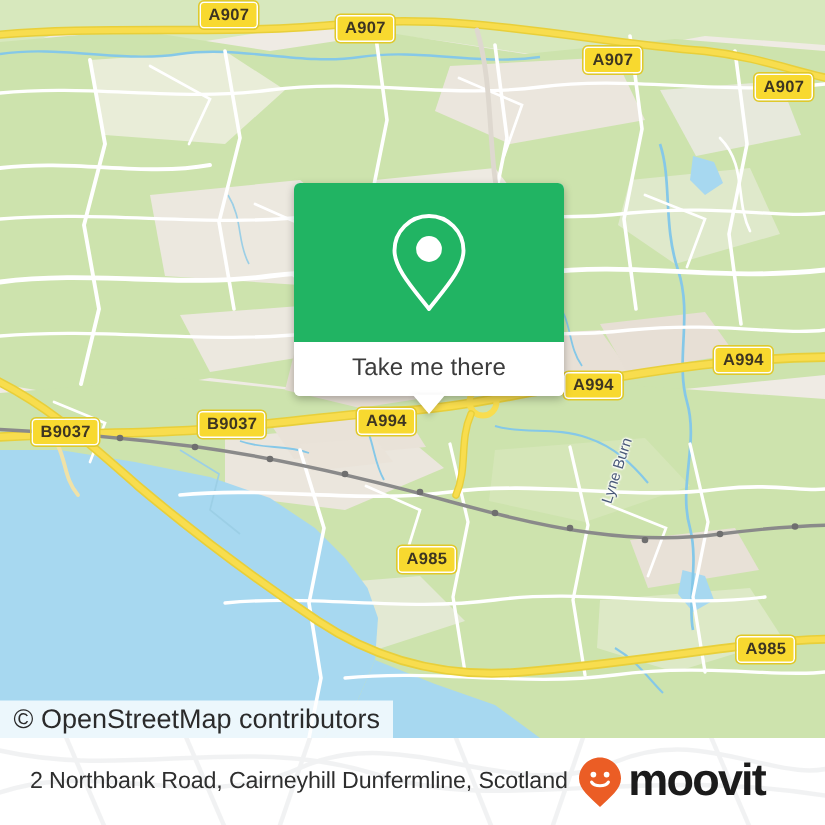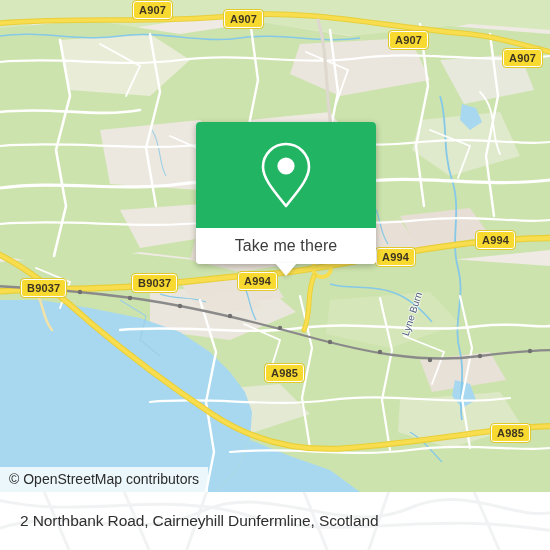--- a/index.html
+++ b/index.html
@@ -110,21 +110,21 @@
     filter: drop-shadow(0 2px 2px rgba(0,0,0,0.18));
   }
 
   
   .attribution {
     position: absolute;
     left: 0;
     bottom: 0;
     background: rgba(255,255,255,0.78);
     font-family: "Liberation Sans", sans-serif;
-    font-size: 14px;
+    font-size: 18px;
     color: #2b2b2b;
     padding: 5px 9px 5px 9px;
     line-height: 15px;
     white-space: nowrap;
   }
 
   
   .footer {
     position: absolute;
     left: 0;
@@ -350,16 +350,25 @@
         <path d="M300,-10 L328,60"></path>
         <path d="M392,-10 L368,60"></path>
         <path d="M470,-10 L500,60"></path>
         <path d="M-10,6 C80,30 160,-4 250,24 C340,52 420,16 560,40"></path>
       </g>
     </svg>
 
     <div class="footer-inner">
       <div class="address">2 Northbank Road, Cairneyhill Dunfermline, Scotland</div>
 
+      <div class="brand">
+        <svg width="34" height="36" viewBox="0 0 34 36">
+          <path d="M17 2 C9.3 2 3 8.3 3 16 C3 23.2 10.4 28.6 17 35 C23.6 28.6 31 23.2 31 16 C31 8.3 24.7 2 17 2 Z" fill="#eb5d25"></path>
+          <circle cx="12.6" cy="13.4" r="1.9" fill="#ffffff"></circle>
+          <circle cx="21.4" cy="13.4" r="1.9" fill="#ffffff"></circle>
+          <path d="M11.4 18.4 C13.4 21.6 20.6 21.6 22.6 18.4" stroke="#ffffff" stroke-width="2.1" fill="none" stroke-linecap="round"></path>
+        </svg>
+        <span class="brand-word">moovit</span>
+      </div>
     </div>
   </div>
 
 </div>
 
 </body></html>

